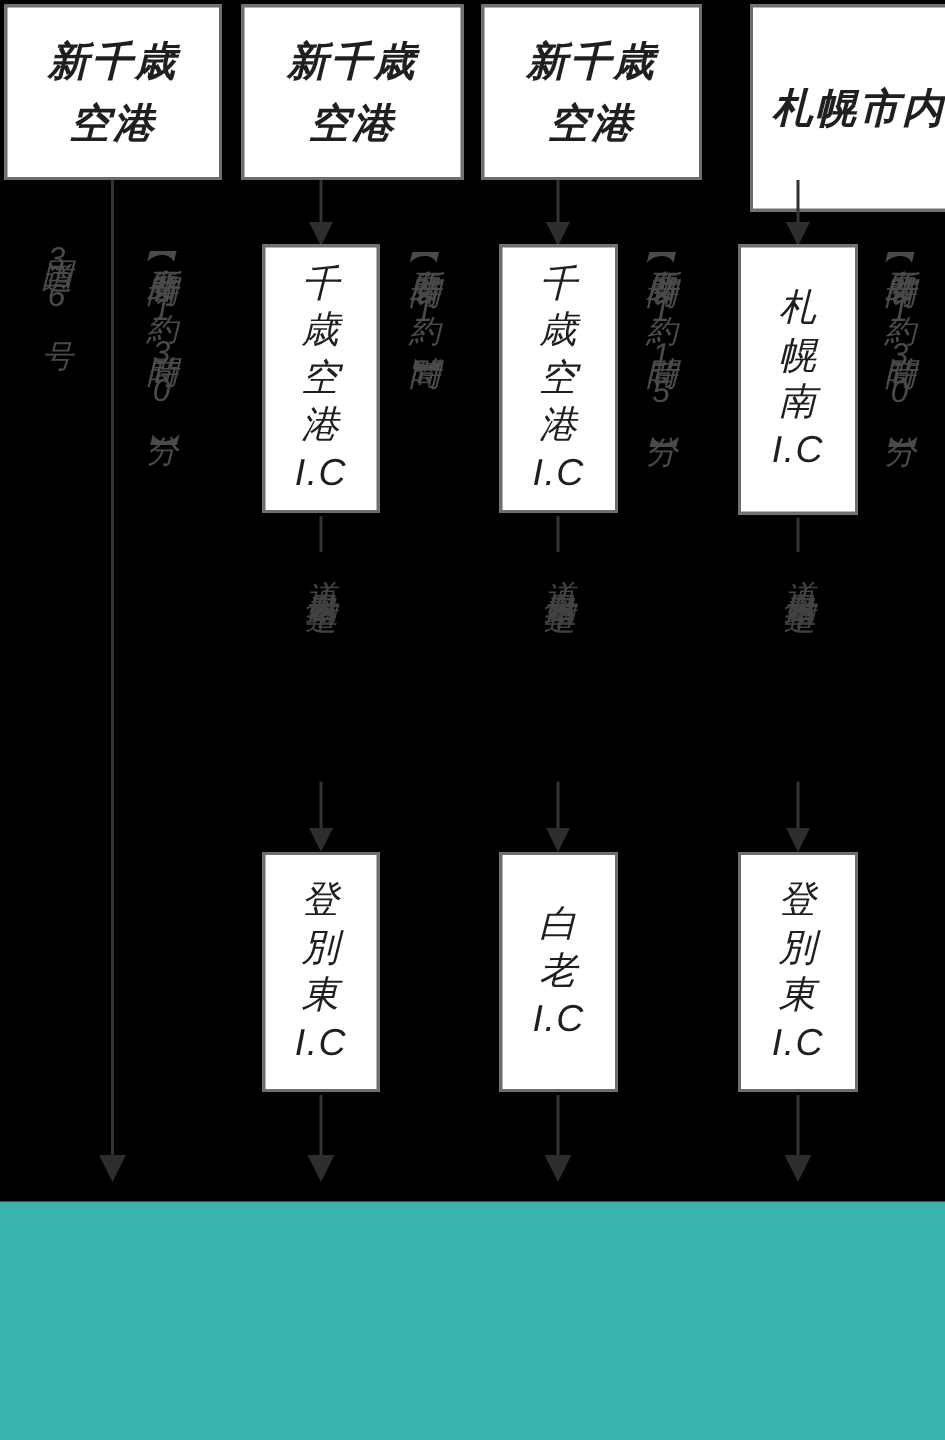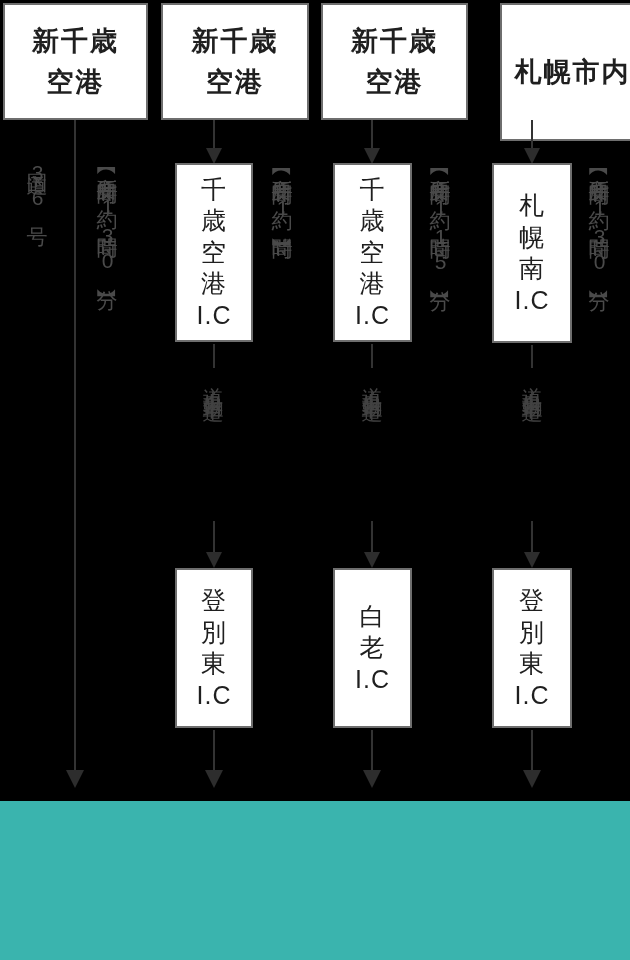--- a/index.html
+++ b/index.html
@@ -3,21 +3,21 @@
 <meta charset="utf-8">
 <style>
   * { margin:0; padding:0; box-sizing:border-box; }
   html,body { width:630px; height:960px; }
   body {
     background:#000;
     font-family:"Liberation Sans", sans-serif;
     position:relative;
     overflow:hidden;
   }
-  .stage { position:absolute; inset:0; }
+  .stage { position:absolute; inset:0;font-style:italic; }
 
   
   .box {
     position:absolute;
     background:#fff;
     border:2px solid #6e6e6e;
     display:flex;
     align-items:center;
     justify-content:center;
     text-align:center;

